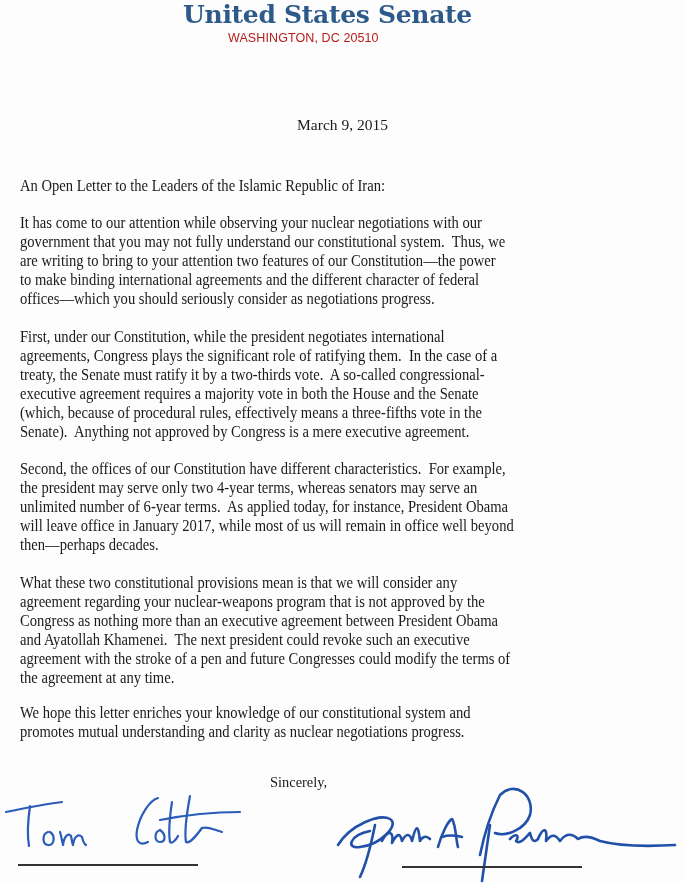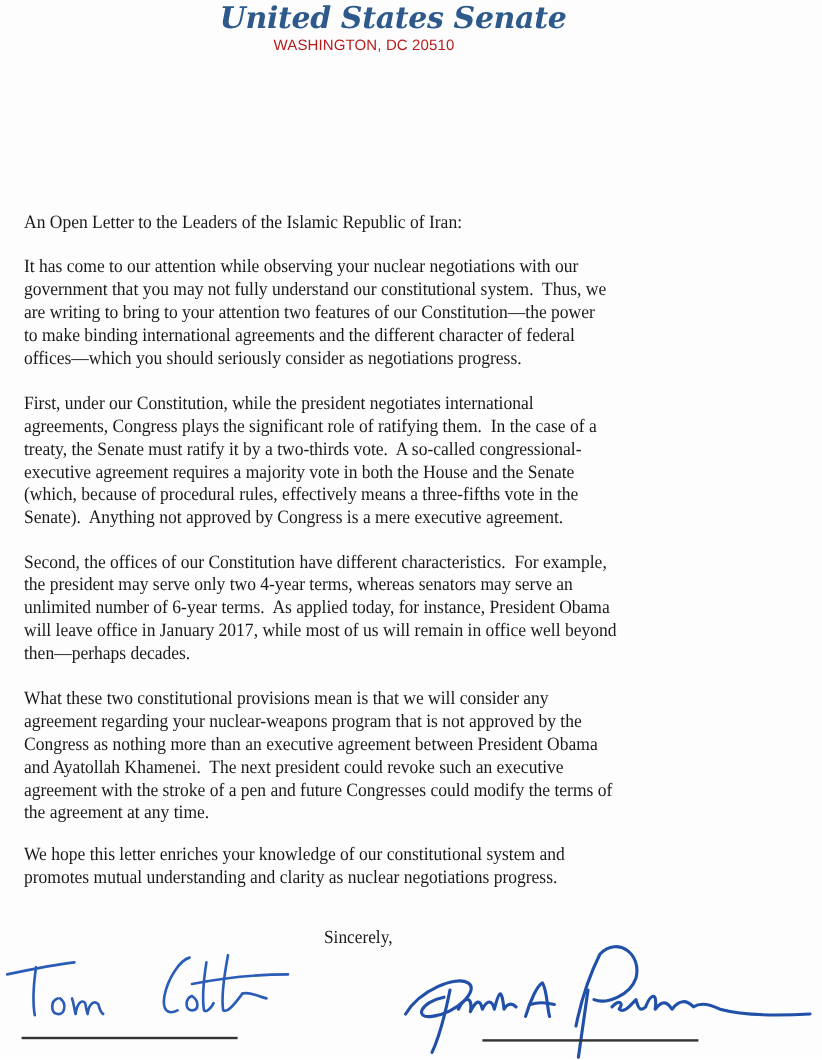--- a/index.html
+++ b/index.html
@@ -3,21 +3,21 @@
 <meta charset="utf-8">
 <style>
   html, body { margin: 0; padding: 0; background: #ffffff; }
   body { width: 685px; height: 883px; position: relative; overflow: hidden; }
   .page { position: absolute; left: 0; top: 0; width: 685px; height: 883px; background: #fdfdfd; }
 
   .letterhead { position: absolute; left: 0; top: 0; width: 685px; text-align: center; }
   .senate-title {
     position: absolute; left: 0; width: 655px; top: 0px; text-align: center;
     font-family: "DejaVu Serif", serif; font-weight: bold; font-size: 25px;
-    color: #2d5a8a; letter-spacing: -0.3px; font-style: italic;
+    color: #2d5a8a; letter-spacing: -0.3px; 
   }
   .senate-address {
     position: absolute; left: 228px; top: 31px;
     font-family: "Liberation Sans", sans-serif; font-size: 12.5px; color: #b91c1c;
     letter-spacing: 0.1px;
   }
 
   .date {
     position: absolute; left: 0; width: 685px; top: 116px; text-align: center;
     font-family: "Liberation Serif", serif; font-size: 15.5px; color: #1a1a1a;
@@ -51,20 +51,21 @@
 </head>
 <body>
 
 <div class="page">
 
   <div class="letterhead">
     <div class="senate-title">United States Senate</div>
     <div class="senate-address">WASHINGTON, DC 20510</div>
   </div>
 
+  <div class="date">March 9, 2015</div>
 
   <div class="text salutation">An Open Letter to the Leaders of the Islamic Republic of Iran:</div>
 
   <div class="text p1"><div>It has come to our attention while observing your nuclear negotiations with our</div><div>government that you may not fully understand our constitutional system.  Thus, we</div><div>are writing to bring to your attention two features of our Constitution—the power</div><div>to make binding international agreements and the different character of federal</div><div>offices—which you should seriously consider as negotiations progress.</div></div>
   <div class="text p2"><div>First, under our Constitution, while the president negotiates international</div><div>agreements, Congress plays the significant role of ratifying them.  In the case of a</div><div>treaty, the Senate must ratify it by a two-thirds vote.  A so-called congressional-</div><div>executive agreement requires a majority vote in both the House and the Senate</div><div>(which, because of procedural rules, effectively means a three-fifths vote in the</div><div>Senate).  Anything not approved by Congress is a mere executive agreement.</div></div>
   <div class="text p3"><div>Second, the offices of our Constitution have different characteristics.  For example,</div><div>the president may serve only two 4-year terms, whereas senators may serve an</div><div>unlimited number of 6-year terms.  As applied today, for instance, President Obama</div><div>will leave office in January 2017, while most of us will remain in office well beyond</div><div>then—perhaps decades.</div></div>
   <div class="text p4"><div>What these two constitutional provisions mean is that we will consider any</div><div>agreement regarding your nuclear-weapons program that is not approved by the</div><div>Congress as nothing more than an executive agreement between President Obama</div><div>and Ayatollah Khamenei.  The next president could revoke such an executive</div><div>agreement with the stroke of a pen and future Congresses could modify the terms of</div><div>the agreement at any time.</div></div>
   <div class="text p5"><div>We hope this letter enriches your knowledge of our constitutional system and</div><div>promotes mutual understanding and clarity as nuclear negotiations progress.</div></div>
 
   <div class="closing">Sincerely,</div>

